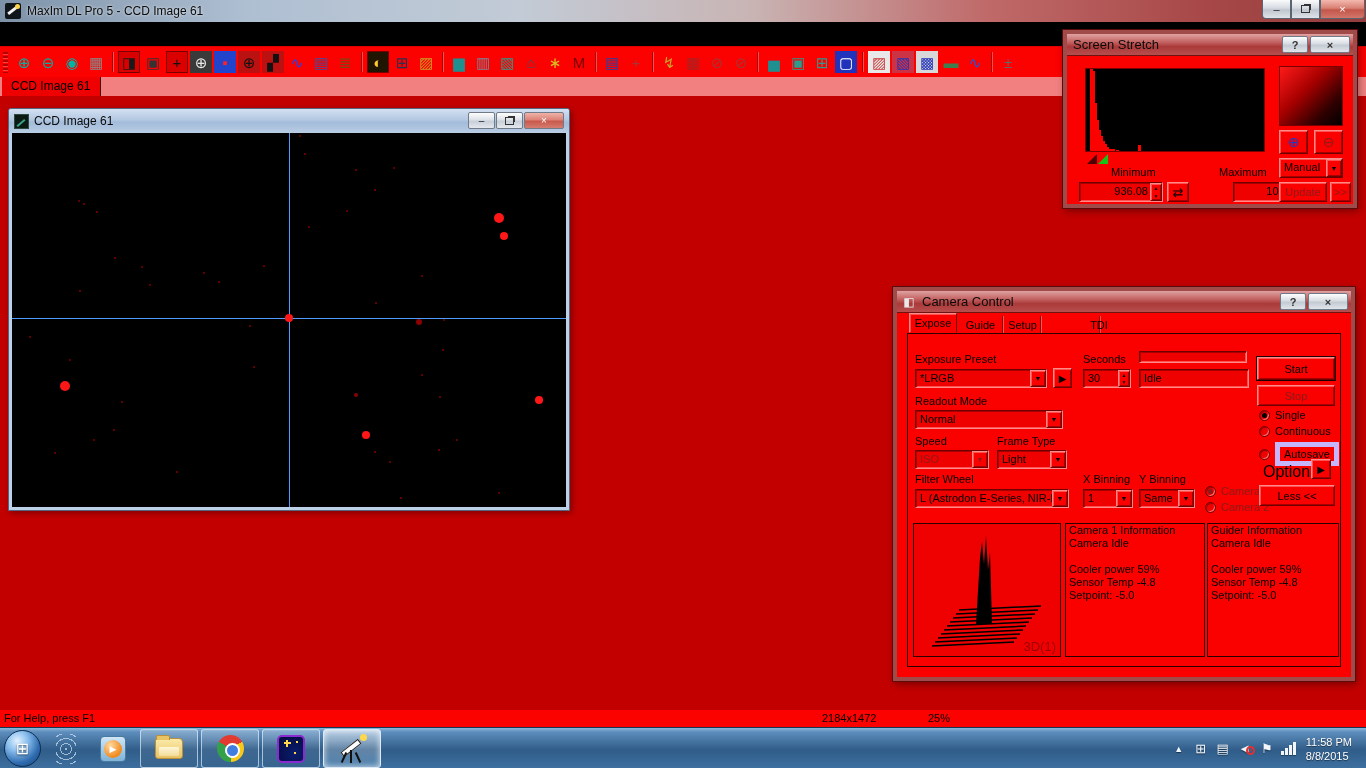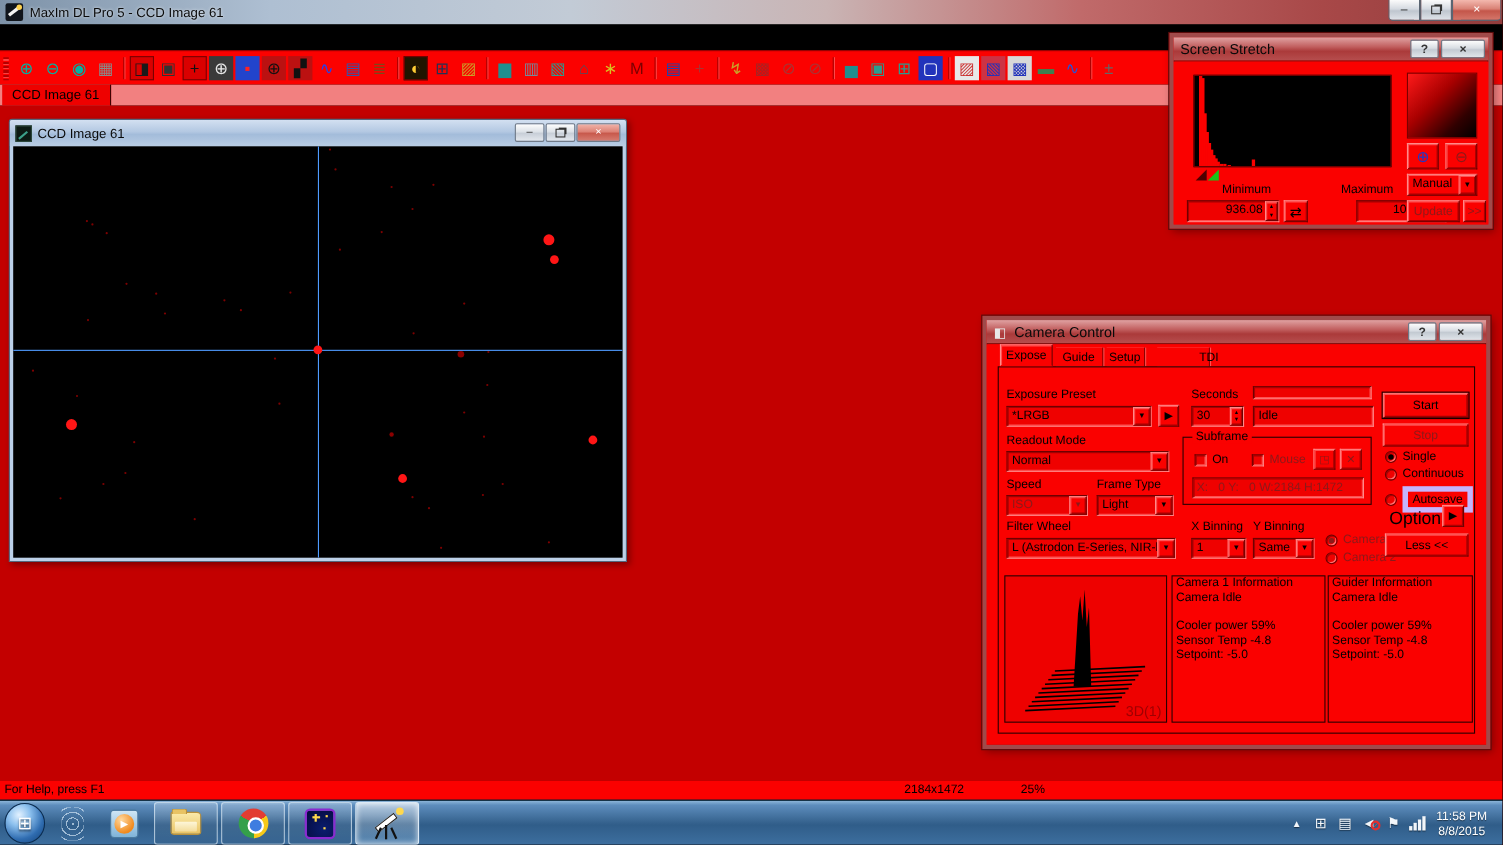--- a/index.html
+++ b/index.html
@@ -167,21 +167,21 @@
   .maxim-ico .leg2 { position:absolute; left:6px; top:18px; width:2px; height:11px; background:#111; transform:rotate(25deg); }
   .maxim-ico .leg3 { position:absolute; left:20px; top:18px; width:2px; height:11px; background:#111; transform:rotate(-25deg); }
   .maxim-ico .moon2 { position:absolute; right:0; top:0; width:7px; height:7px; border-radius:50%; background:#ffd84d; }
   .tray { position:absolute; right:0; top:0; height:41px; display:flex; align-items:center; color:#fff; }
   .tray-ico { width:22px; text-align:center; font-size:13px; color:#f2f6fa; text-shadow:0 1px 1px rgba(0,0,0,.5); position:relative; }
   .tray-ico.small { font-size:9px; }
   .mute-badge { position:absolute; right:1px; bottom:1px; width:9px; height:9px; border-radius:50%; border:2px solid #e03030;
     background:linear-gradient(135deg,transparent 42%,#e03030 42%,#e03030 58%,transparent 58%); }
   .sigbars { display:inline-flex; align-items:flex-end; gap:1px; width:22px; justify-content:center; }
   .sigbars i { width:3px; background:#f2f6fa; box-shadow:0 1px 1px rgba(0,0,0,.4); }
-  .clock { text-align:center; font-size:11px; line-height:14px; margin:0 14px 0 6px; text-shadow:0 1px 1px rgba(0,0,0,.5); }
+  .clock { text-align:left; font-size:11px; line-height:14px; margin:0 14px 0 6px; text-shadow:0 1px 1px rgba(0,0,0,.5); }
 </style>
 </head>
 <body>
 
 <div class="screen">
 
   <div class="titlebar">
     <div class="app-icon">
         <span class="scope"></span>
         <span class="moon"></span>
@@ -421,40 +421,20 @@
         </div>
         <div class="rbutton raised default" style="left:360px; top:44px; width:78px; height:23px;">Start</div>
         <div class="rbutton raised dis" style="left:360px; top:72px; width:78px; height:21px;">Stop</div>
 
         <span class="rlabel" style="left:18px; top:82px;">Readout Mode</span>
         <div class="dropdown sunken" style="left:18px; top:97px; width:148px; height:19px;">
           <span class="dd-text">Normal</span>
           <span class="dd-arrow raised">▼</span>
         </div>
 
-        <div class="groupbox" style="left:178px; top:84px; width:172px; height:62px;">
-          <span class="gb-label">Subframe</span>
-          <div class="checkbox" style="left:10px; top:14px;">
-            <span class="cb-box sunken"></span>
-            <span>On</span>
-          </div>
-          <div class="checkbox" style="left:62px; top:14px; color:#8b1a1a;">
-            <span class="cb-box sunken"></span>
-            <span>Mouse</span>
-          </div>
-          <div class="rbutton raised dis" style="left:118px; top:10px; width:20px; height:19px;">
-              <span style="font-size:10px;">◳</span>
-            </div>
-          <div class="rbutton raised dis" style="left:142px; top:10px; width:20px; height:19px;">
-              <span style="font-size:10px;">✕</span>
-            </div>
-          <div class="sunken" style="position:absolute; left:8px; top:36px; width:156px; height:19px;">
-            <span class="rlabel dis pre" style="left:3px; top:2px;">X:   0 Y:   0 W:2184 H:1472</span>
-          </div>
-        </div>
 
         <div class="radio" style="left:362px; top:96px;">
           <span class="rd-circ sel"></span>
           <span>Single</span>
         </div>
         <div class="radio" style="left:362px; top:112px;">
           <span class="rd-circ"></span>
           <span>Continuous</span>
         </div>
         <div class="radio" style="left:362px; top:129px;">

